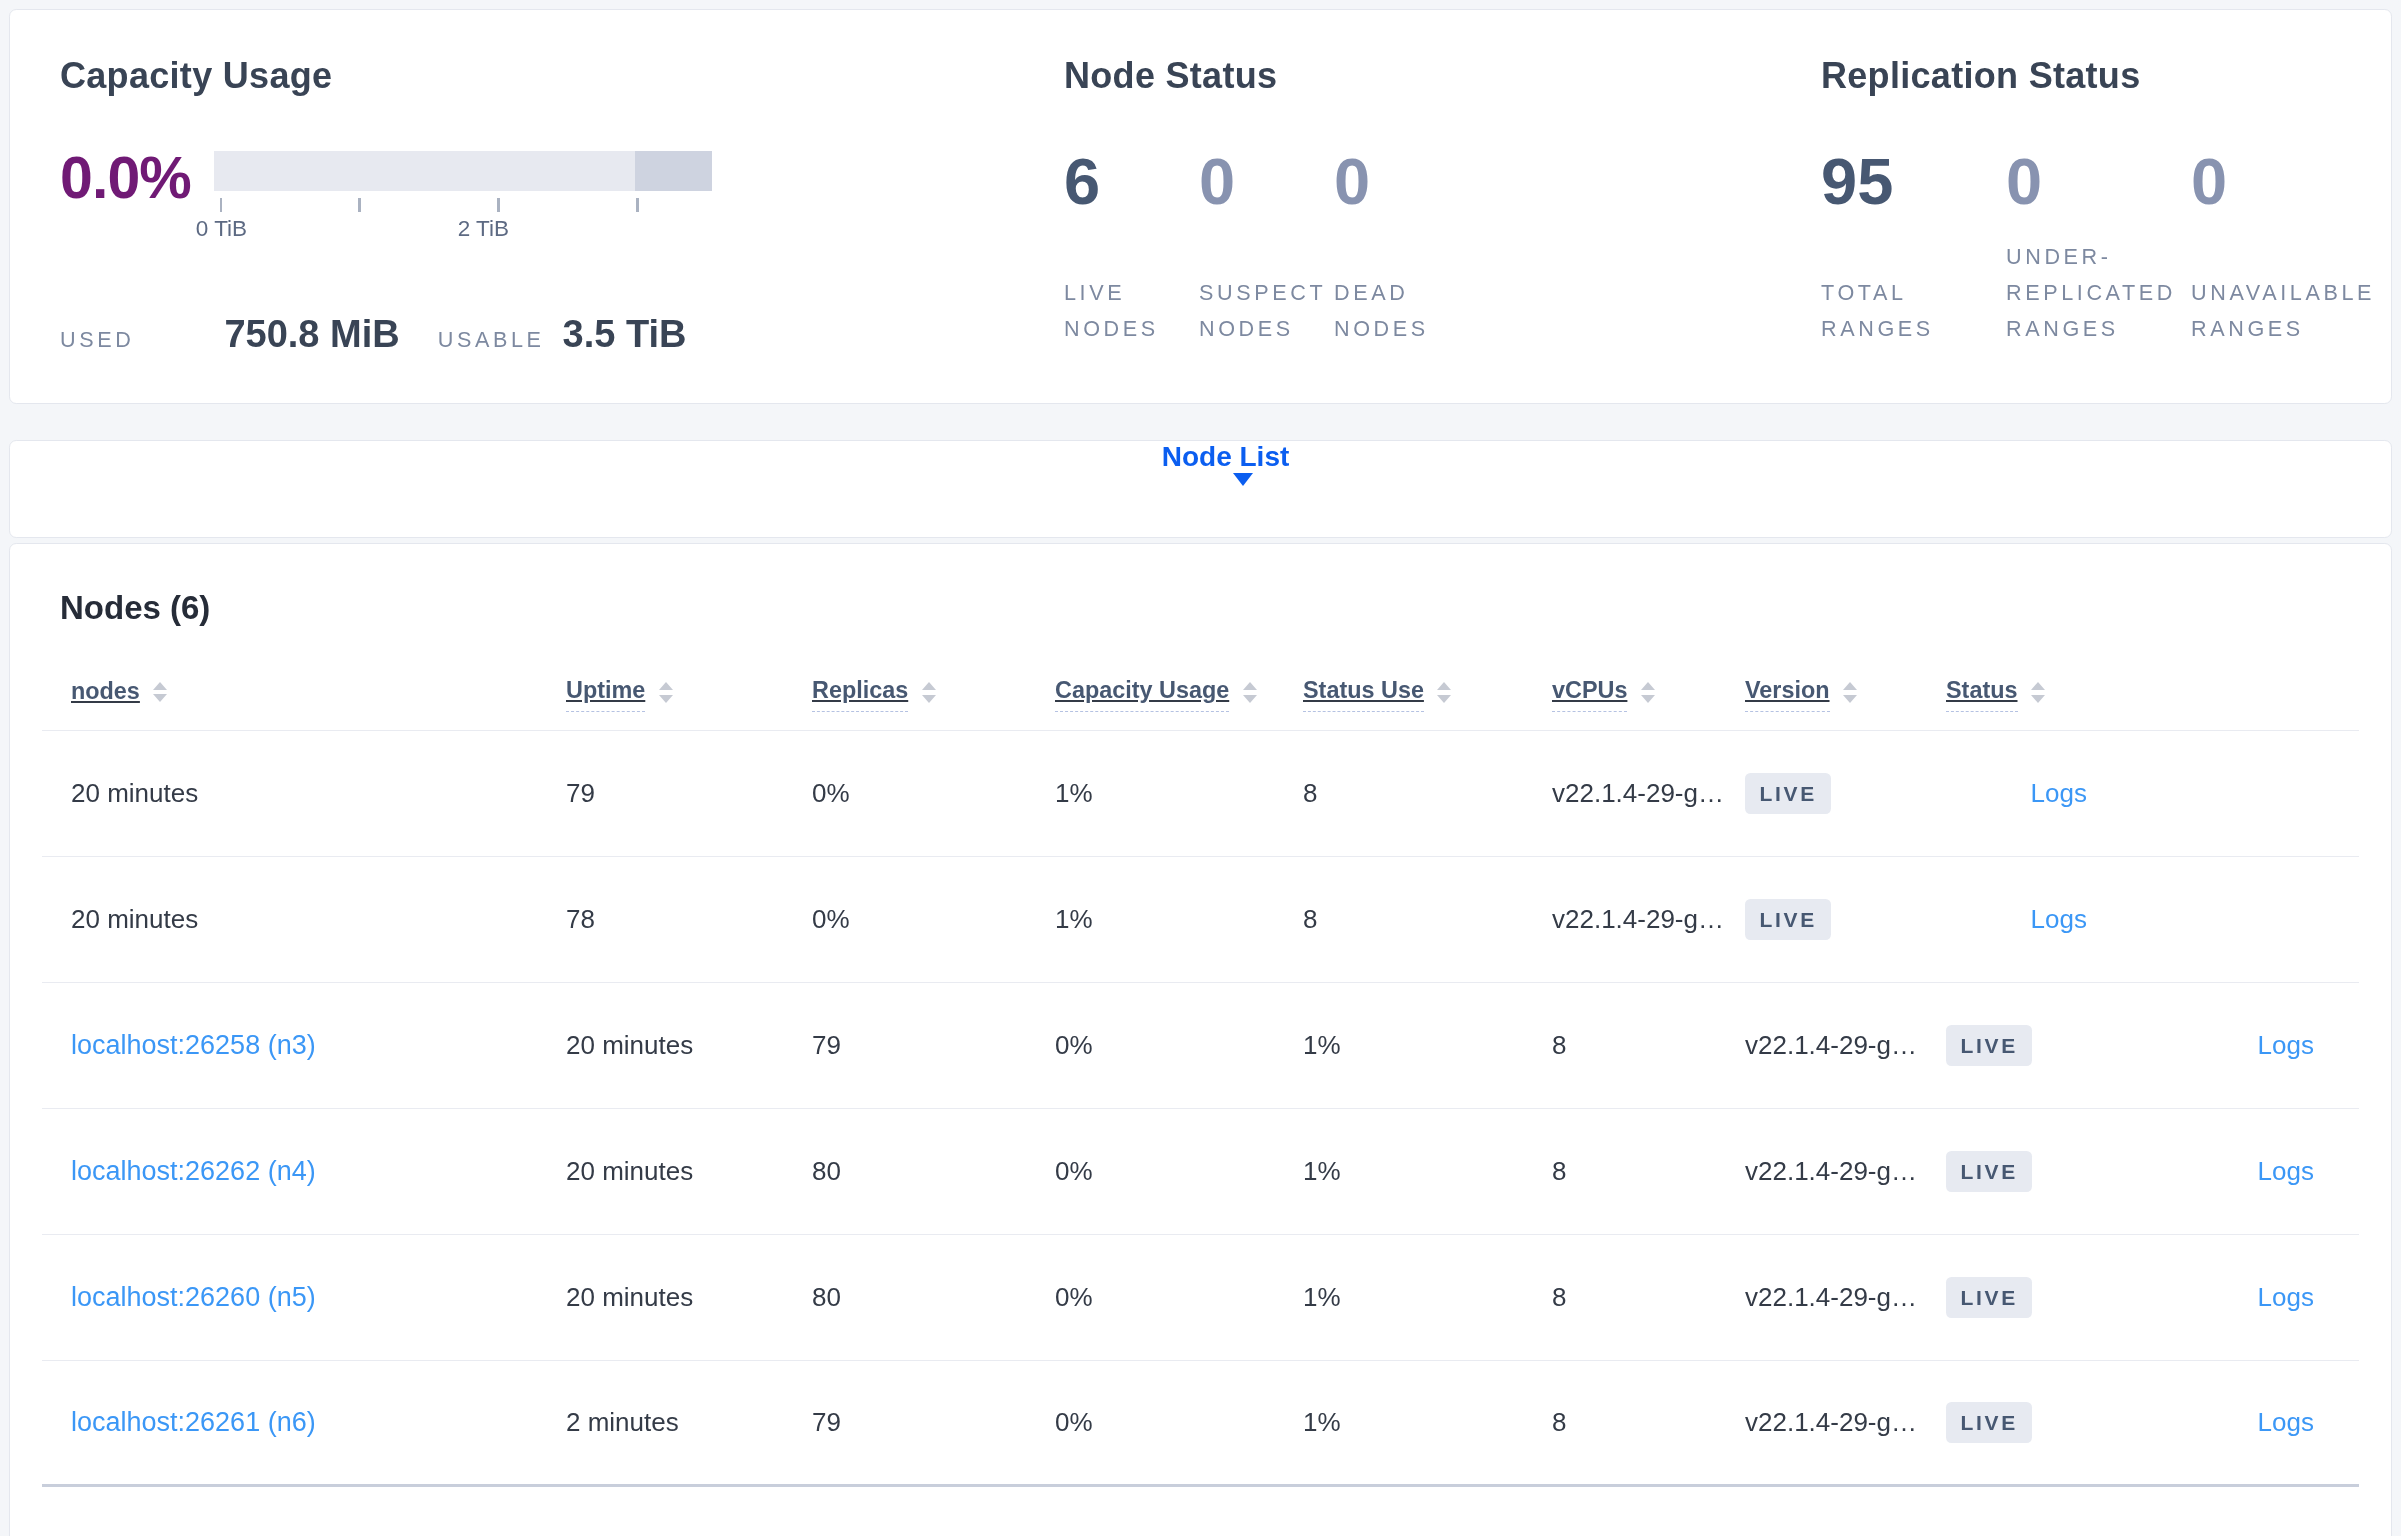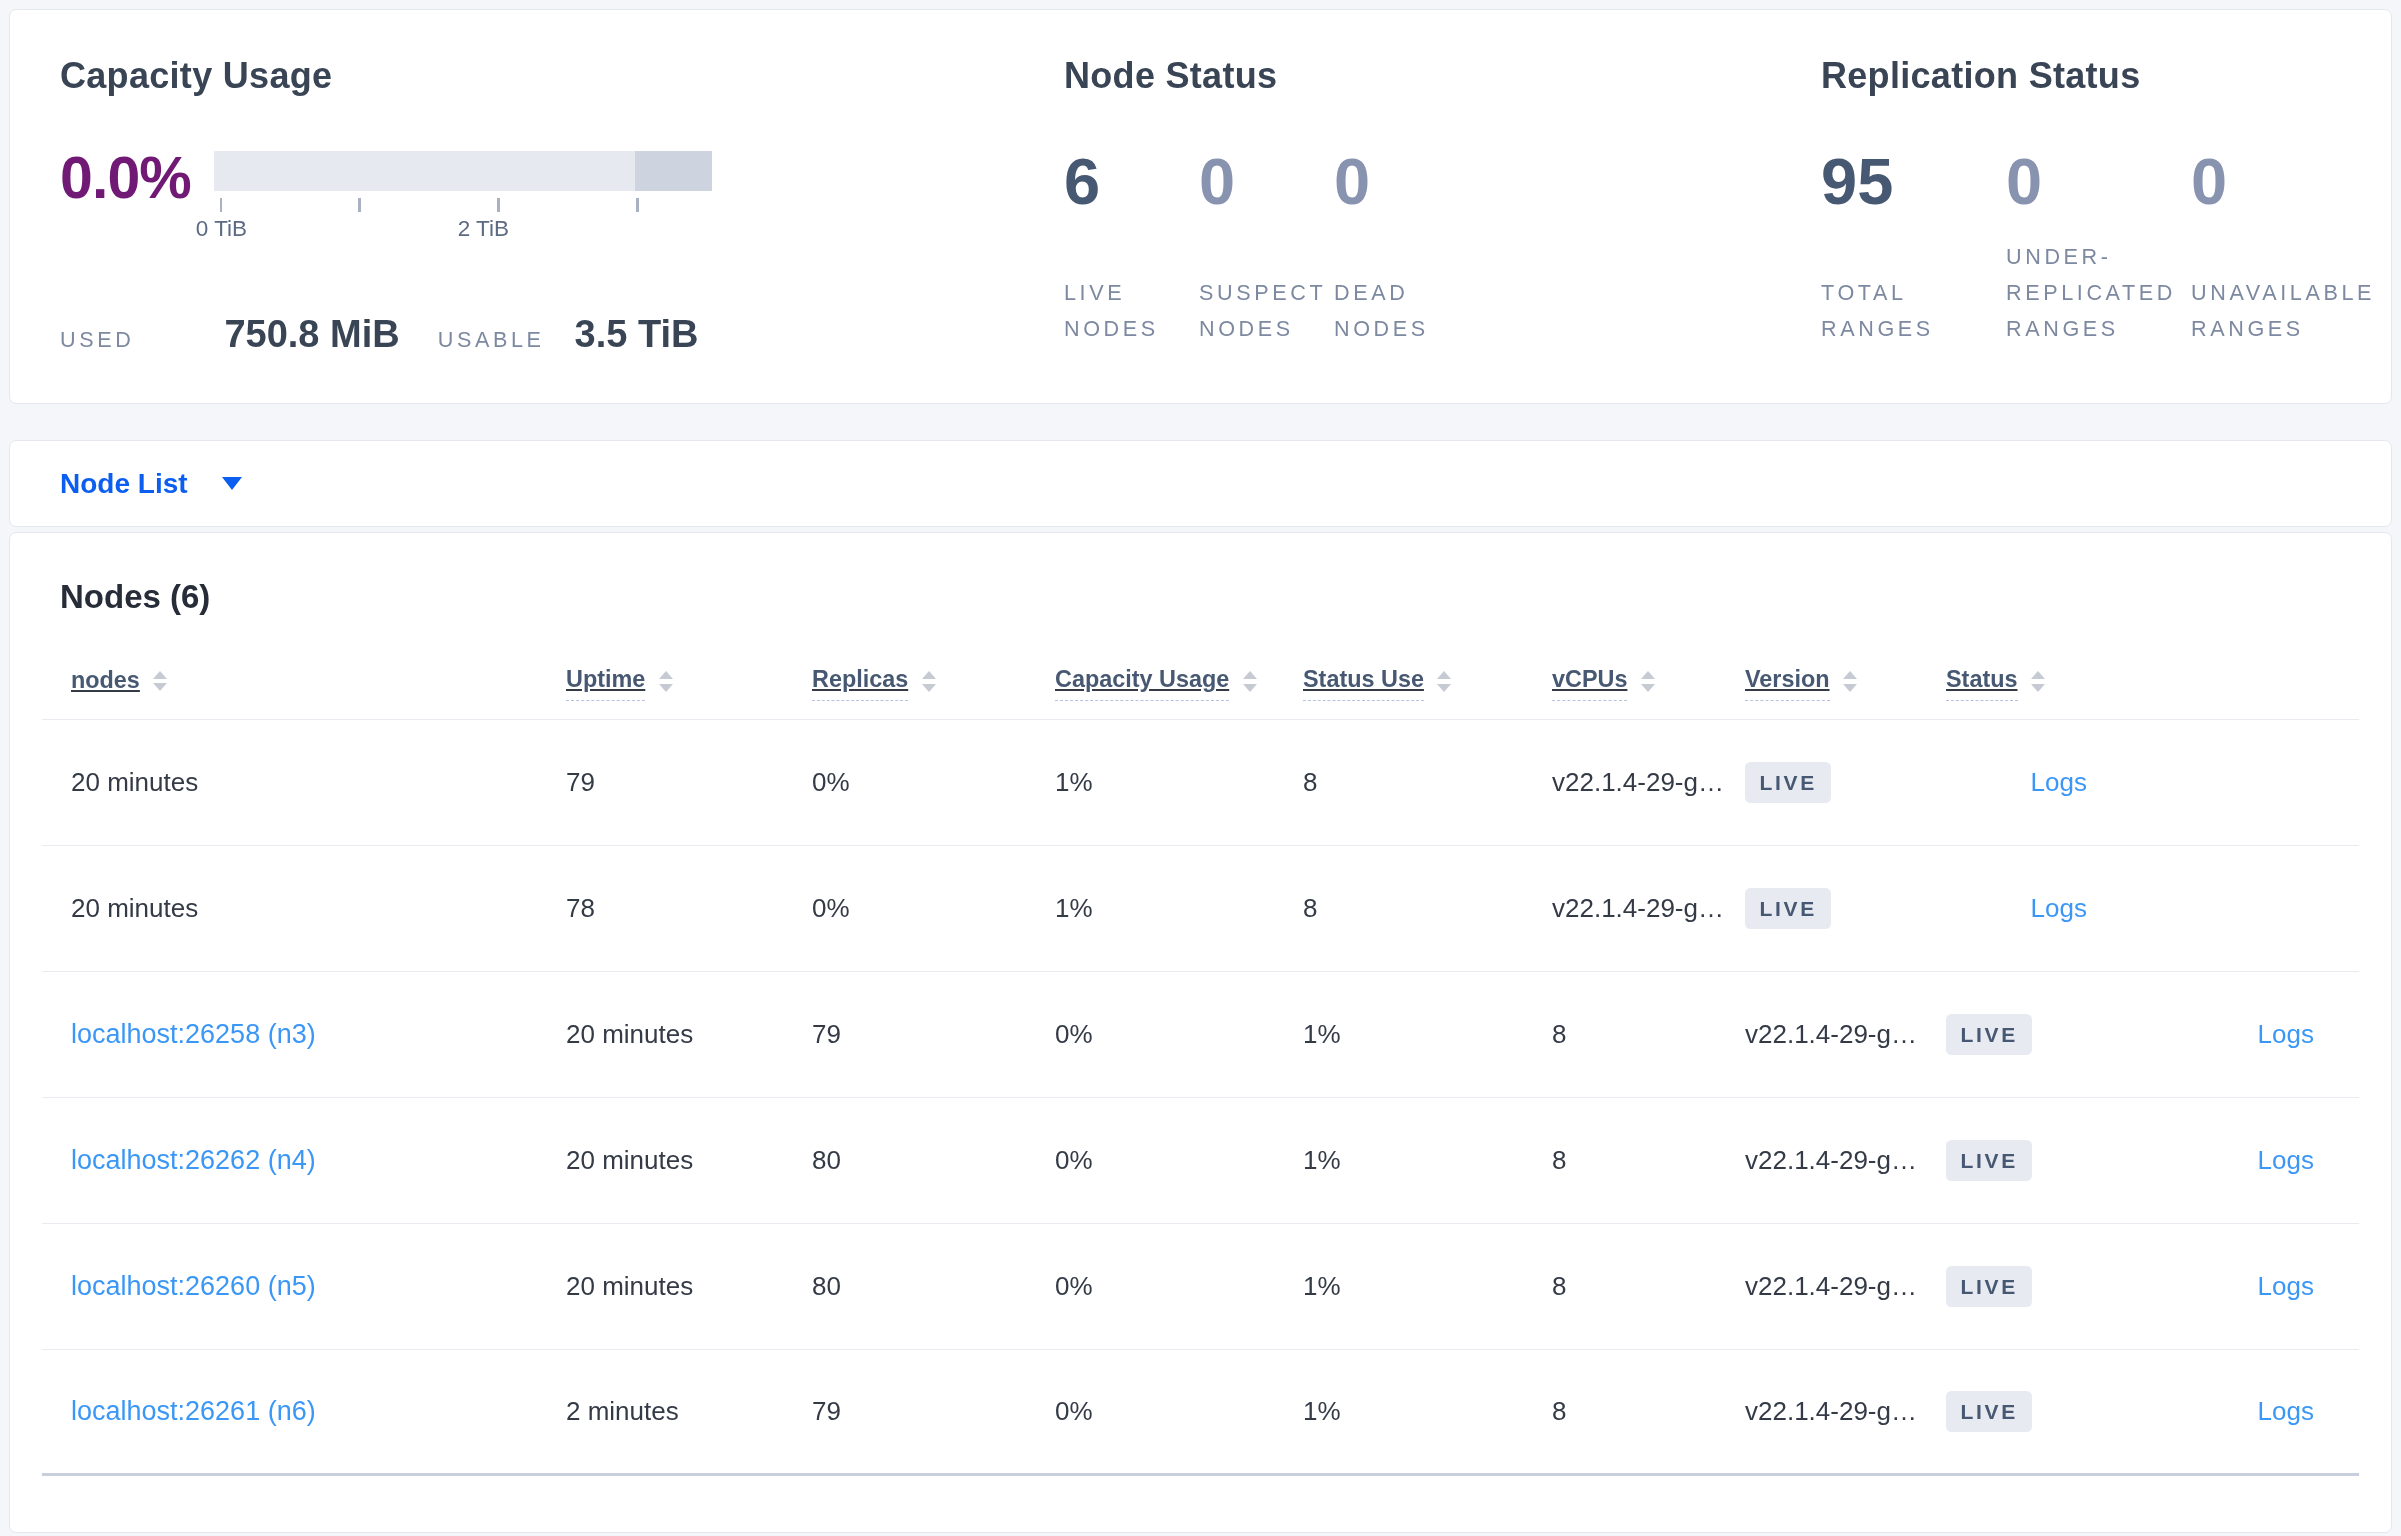--- a/index.html
+++ b/index.html
@@ -40,41 +40,42 @@
     position: absolute; transform: translateX(-50%);
     font-size: 22.5px; color: #5d6a83; white-space: nowrap;
   }
   .cap-usage-row { display: flex; align-items: baseline; margin-top: 70px; }
   .mini-label {
     font-size: 21.6px; letter-spacing: 3.6px; color: #7d89a0; font-weight: 400;
   }
   .big-value { font-size: 38px; font-weight: 700; color: #394455; }
   .used-value { margin-left: 90px; }
   .usable-label { margin-left: 38px; }
-  .usable-value { margin-left: 30px; }
+  .usable-value { margin-left: 18px; }
 
   .stats { display: flex; margin-top: 52px; }
   .stat { display: flex; flex-direction: column; height: 198px; }
   .sec-nodes .stat { width: 135px; }
   .sec-replication .stat { width: 185px; }
   .stat-value { font-size: 65px; font-weight: 700; color: #475872; line-height: 1; }
   .stat.muted .stat-value { color: #8893b0; }
   .stat-label {
     margin-top: auto;
     font-size: 21.6px; letter-spacing: 3.6px; color: #7d89a0;
     line-height: 1.66; font-weight: 400;
   }
   .sec-nodes .stat-label { max-width: 122px; }
   .sec-replication .stat-label { max-width: 176px; }
 
   
   .viewbar {
-    margin-top: 36px; height: 87px;
+    margin-top: 36px; height: 98px;
     display: flex; align-items: center; padding-left: 50px;
     cursor: pointer;
+    flex-direction: column;
   }
   .viewbar-label { color: #0b5ef0; font-size: 28px; font-weight: 700; }
   .caret-down {
     margin-left: 34px; width: 0; height: 0;
     border-left: 10.8px solid transparent; border-right: 10.8px solid transparent;
     border-top: 13.5px solid #0b5ef0;
   }
 
   
   .table-card { margin-top: 5.4px; min-height: 1001px; padding-top: 45px; }

